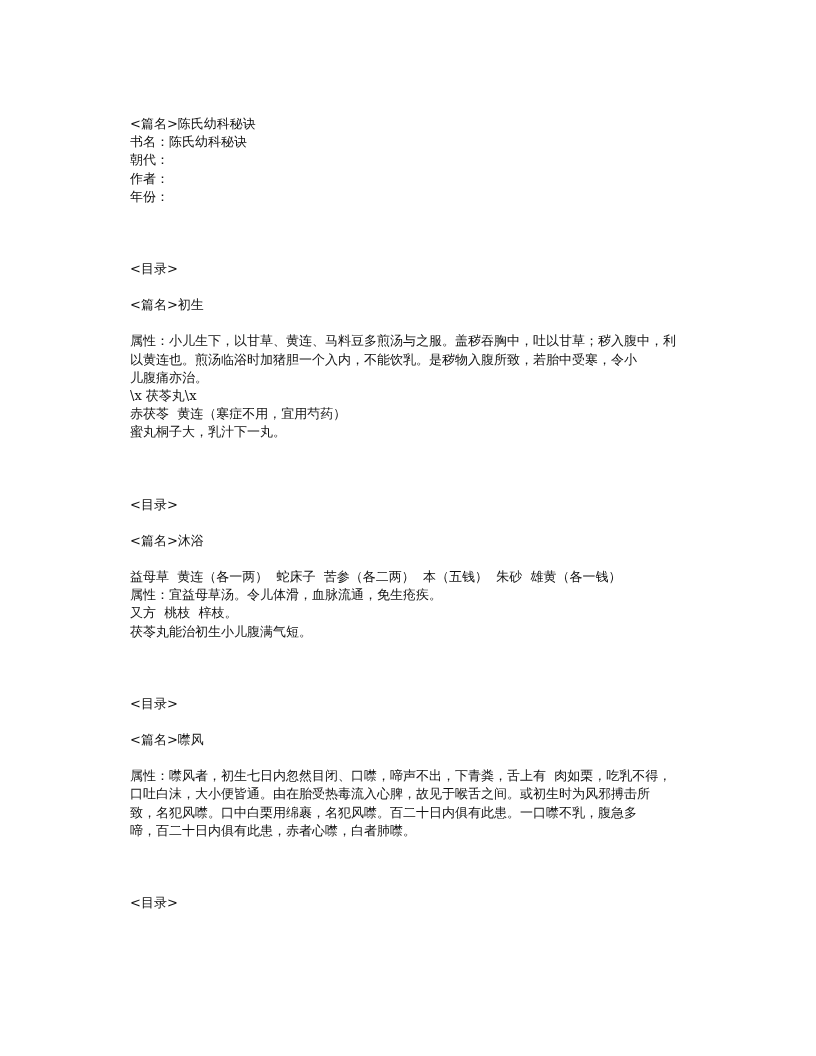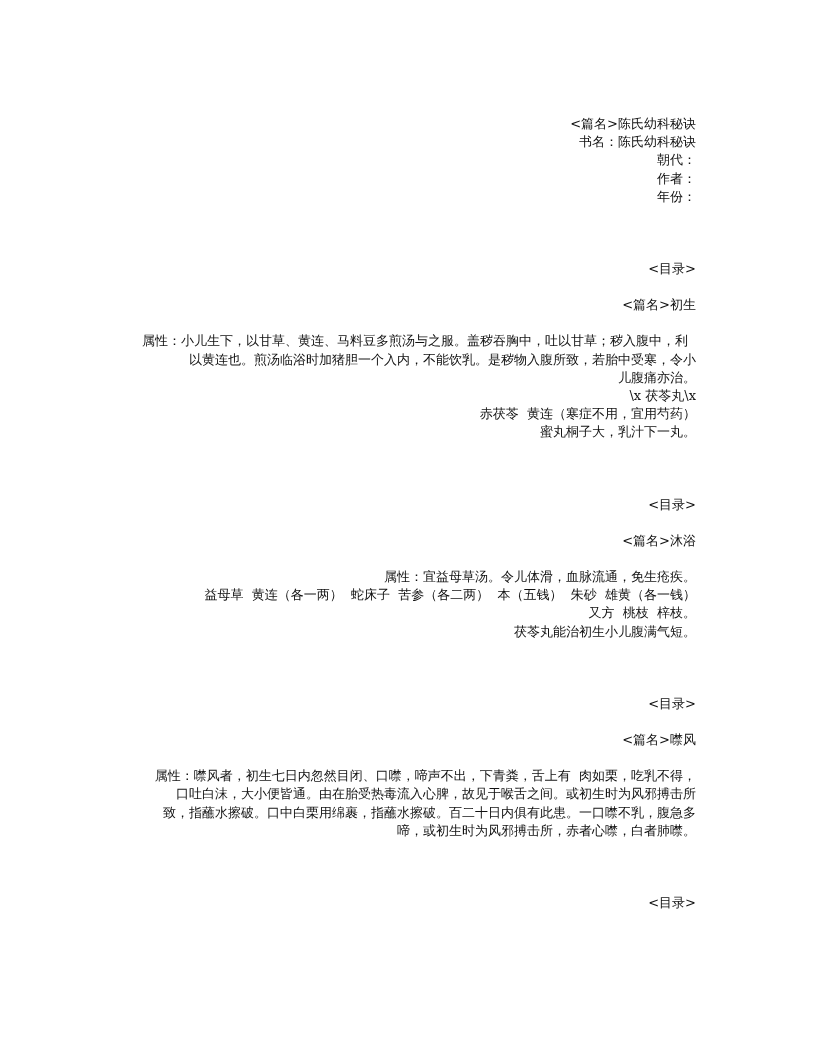--- a/index.html
+++ b/index.html
@@ -1,19 +1,19 @@
 <!DOCTYPE html>
 <html><head>
 <meta charset="utf-8">
 <style>
   html, body { margin: 0; padding: 0; background: #ffffff; }
   body { width: 816px; height: 1056px; position: relative; overflow: hidden;
          font-family: "DejaVu Serif", "Liberation Serif", serif; color: #111; }
-  .page { position: absolute; left: 116px; top: 115px; width: 580px;
-          font-size: 13px; line-height: 18.2px; text-align: right; }
+  .page { position: absolute; left: 130px; top: 115px; width: 580px;
+          font-size: 13px; line-height: 18.2px; }
   .line { white-space: pre-wrap; margin: 0; }
   .gap-s { height: 18px; }
   .gap-l { height: 54px; }
 </style>
 </head>
 <body>
 
 <div class="page">
   <p class="line">&lt;篇名&gt;陈氏幼科秘诀</p>
   <p class="line">书名：陈氏幼科秘诀</p>
@@ -31,30 +31,30 @@
   <p class="line">儿腹痛亦治。</p>
   <p class="line">\x 茯苓丸\x</p>
   <p class="line">赤茯苓  黄连（寒症不用，宜用芍药）</p>
   <p class="line">蜜丸桐子大，乳汁下一丸。</p>
   <div class="gap-l"></div>
 
   <p class="line">&lt;目录&gt;</p>
   <div class="gap-s"></div>
   <p class="line">&lt;篇名&gt;沐浴</p>
   <div class="gap-s"></div>
+  <p class="line">益母草  黄连（各一两）  蛇床子  苦参（各二两）  本（五钱）  朱砂  雄黄（各一钱）</p>
   <p class="line">属性：宜益母草汤。令儿体滑，血脉流通，免生疮疾。</p>
-  <p class="line">益母草  黄连（各一两）  蛇床子  苦参（各二两）  本（五钱）  朱砂  雄黄（各一钱）</p>
   <p class="line">又方  桃枝  梓枝。</p>
   <p class="line">茯苓丸能治初生小儿腹满气短。</p>
   <div class="gap-l"></div>
 
   <p class="line">&lt;目录&gt;</p>
   <div class="gap-s"></div>
   <p class="line">&lt;篇名&gt;噤风</p>
   <div class="gap-s"></div>
   <p class="line">属性：噤风者，初生七日内忽然目闭、口噤，啼声不出，下青粪，舌上有  肉如栗，吃乳不得，</p>
   <p class="line">口吐白沫，大小便皆通。由在胎受热毒流入心脾，故见于喉舌之间。或初生时为风邪搏击所</p>
-  <p class="line">致，指蘸水擦破。口中白栗用绵裹，指蘸水擦破。百二十日内俱有此患。一口噤不乳，腹急多</p>
-  <p class="line">啼，或初生时为风邪搏击所，赤者心噤，白者肺噤。</p>
+  <p class="line">致，名犯风噤。口中白栗用绵裹，名犯风噤。百二十日内俱有此患。一口噤不乳，腹急多</p>
+  <p class="line">啼，百二十日内俱有此患，赤者心噤，白者肺噤。</p>
   <div class="gap-l"></div>
 
   <p class="line">&lt;目录&gt;</p>
 </div>
 
 </body></html>

